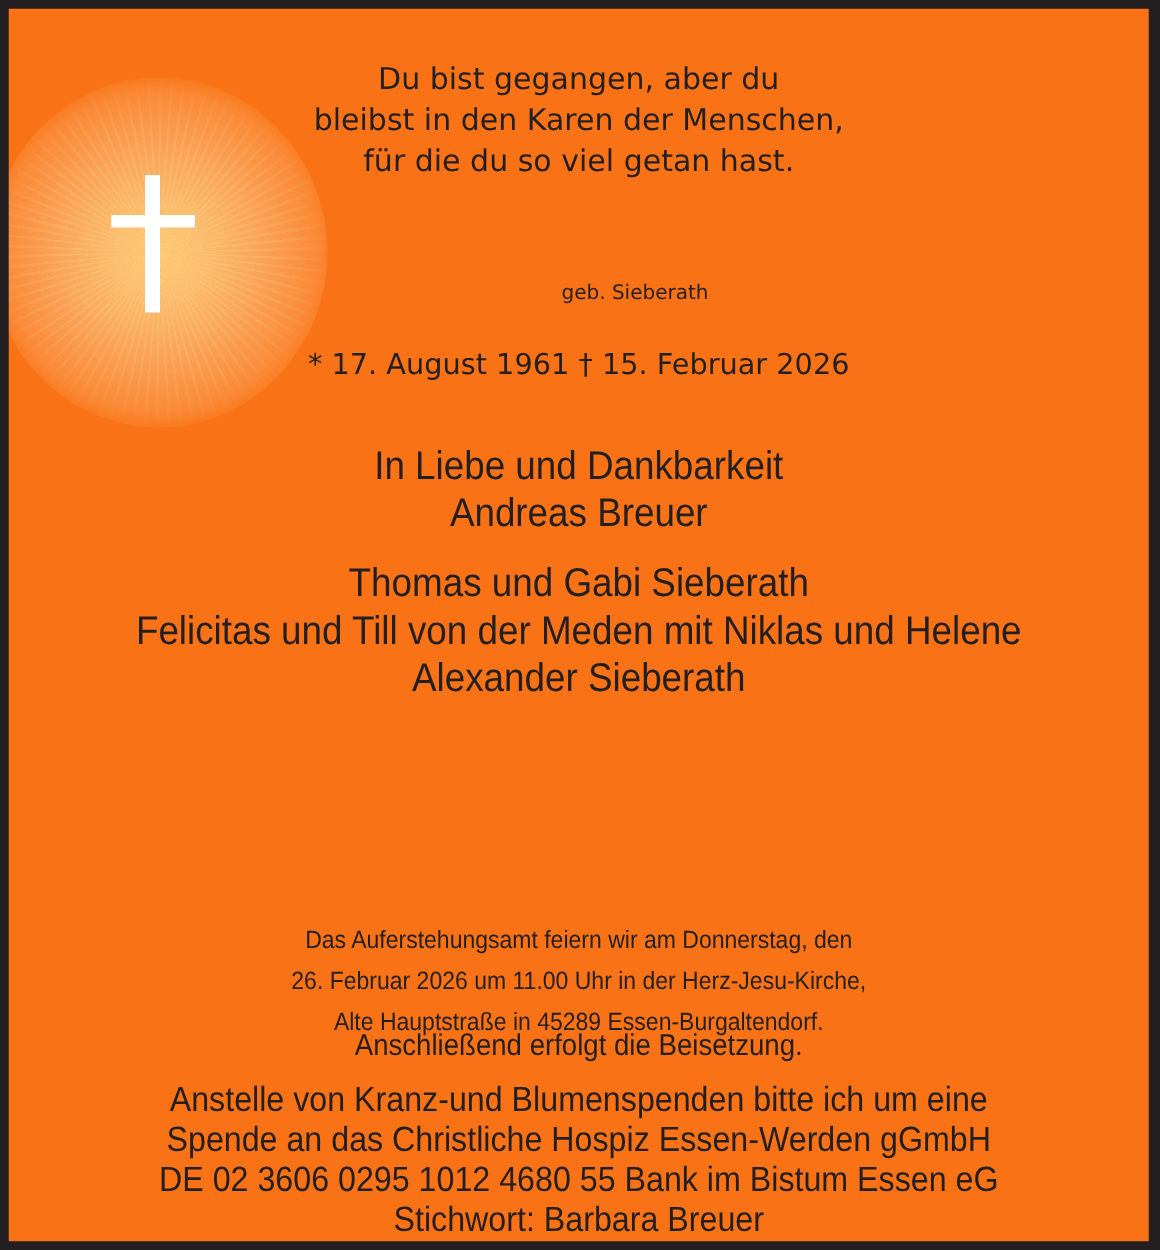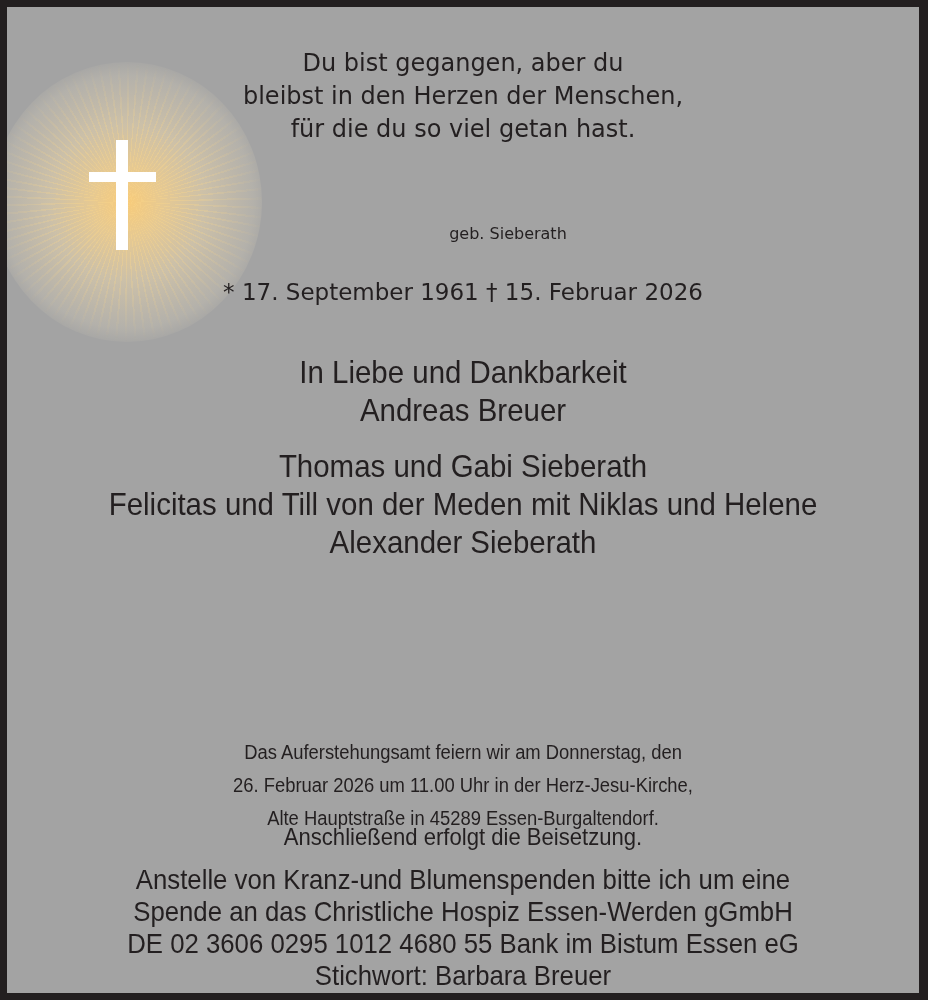--- a/index.html
+++ b/index.html
@@ -3,21 +3,21 @@
   <meta charset="utf-8">
   <style>
     html, body { margin: 0; padding: 0; }
     body {
       width: 928px; height: 1000px; background: #231f20;
       position: relative; overflow: hidden;
       font-family: "DejaVu Sans", sans-serif;
     }
     .card {
       position: absolute; left: 7px; top: 7px; width: 912px; height: 986px;
-      background: #a3a3a3; overflow: hidden;
+      background: #f97316; overflow: hidden;
     }
     .glow {
       position: absolute; left: -15px; top: 55px; width: 270px; height: 280px;
       border-radius: 50%;
       background: radial-gradient(circle at 50% 50%, rgba(253,206,120,0.95) 0%, rgba(253,214,140,0.75) 18%, rgba(254,228,175,0.45) 40%, rgba(255,240,205,0.18) 65%, rgba(255,255,255,0) 75%);
     }
     .rays {
       position: absolute; left: -15px; top: 55px; width: 270px; height: 280px;
       border-radius: 50%;
       background: repeating-conic-gradient(from 0deg at 50% 50%, rgba(250,215,140,0.35) 0deg 1deg, rgba(255,255,255,0) 1deg 4deg);
@@ -53,26 +53,26 @@
 <div class="card">
   <div class="glow"></div>
   <div class="rays"></div>
   <div>
     <div class="cross-v"></div>
     <div class="cross-h"></div>
   </div>
 
   <div class="text verse">
     <span class="line">Du bist gegangen, aber du</span>
-    <span class="line">bleibst in den Herzen der Menschen,</span>
+    <span class="line">bleibst in den Karen der Menschen,</span>
     <span class="line">für die du so viel getan hast.</span>
   </div>
 
   <div class="text maiden">geb. Sieberath</div>
-  <div class="text dates">* 17. September 1961  † 15. Februar 2026</div>
+  <div class="text dates">* 17. August 1961  † 15. Februar 2026</div>
 
   <div class="text mourn g1">
     <span class="line cond">In Liebe und Dankbarkeit</span>
     <span class="line cond">Andreas Breuer</span>
   </div>
 
   <div class="text mourn g2">
     <span class="line cond">Thomas und Gabi Sieberath</span>
     <span class="line cond">Felicitas und Till von der Meden mit Niklas und Helene</span>
     <span class="line cond">Alexander Sieberath</span>

